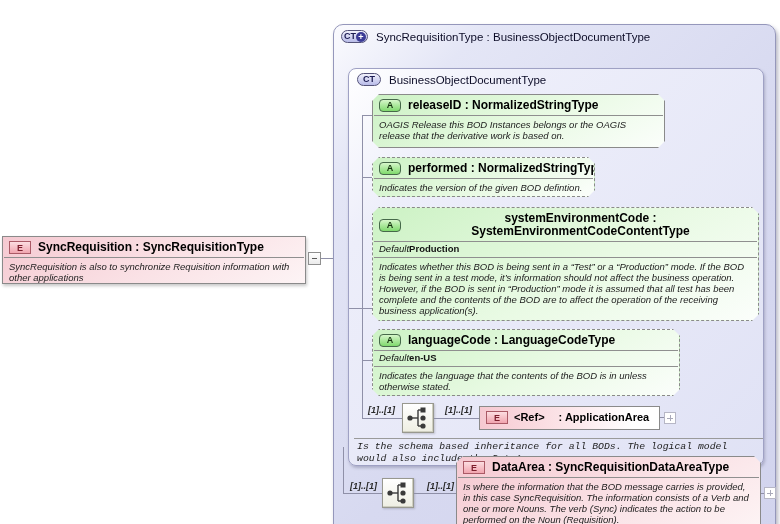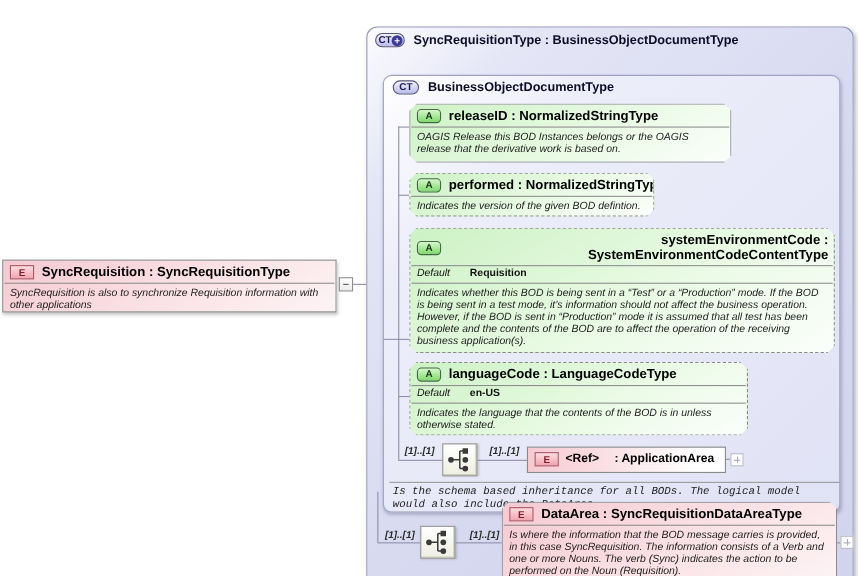--- a/index.html
+++ b/index.html
@@ -12,21 +12,21 @@
 
   
   .container { position:absolute; box-sizing:border-box; border:1px solid #9597bb;margin-top:19px; }
   .outer { border-radius:10px;
     background:linear-gradient(135deg,#fbfbfe 0%,#e4e6f6 16%,#d7d9f0 55%,#d2d4ee 100%);
     box-shadow:2px 3px 4px rgba(90,90,120,.45); }
   .inner { border-radius:8px; border-color:#9fa1c4;
     background:linear-gradient(135deg,#ffffff 0%,#edeefa 22%,#e0e2f5 100%);
     box-shadow:1px 2px 3px rgba(90,90,120,.35); }
   .ct-header { position:absolute; display:flex; align-items:center; gap:8px; }
-  .ct-title { font-weight:bold; font-size:11.5px; color:#0d0d28; white-space:nowrap; }
+  .ct-title { font-weight:normal; font-size:11.5px; color:#0d0d28; white-space:nowrap; }
 
   
   .badge { display:inline-block; box-sizing:border-box; text-align:center; flex:0 0 auto; }
   .badge.a { width:22px; height:13px; border:1px solid #46694a; border-radius:4px;
     background:linear-gradient(#d6f7ca,#7fd96d); color:#15310f; font:bold 9px/11px "Liberation Sans",sans-serif; }
   .badge.e { width:22px; height:13px; border:1px solid #aa5a66;
     background:linear-gradient(#fcdde1,#f1a5af); color:#7c1f2d; font:bold 9px/12px "Liberation Sans",sans-serif; }
   .badge.ct { position:relative; height:13px; width:24px; border:1px solid #545379; border-radius:7px;
     background:linear-gradient(#f2f2fc,#b8bbe8); color:#1c1c52; font:bold 9px/11px "Liberation Sans",sans-serif; }
   .badge.ctplus { width:27px; padding-right:9px; }
@@ -37,24 +37,24 @@
   .box { position:absolute; box-sizing:border-box; overflow:hidden; border:1px solid #8a8a8a; }
   .box.green { background:linear-gradient(150deg,#ccf2c4 0%,#e9fae4 55%,#fbfefb 100%); }
   .box.pink  { background:linear-gradient(150deg,#f5c9d1 0%,#fae2e6 55%,#fdf4f5 100%); }
   .box.dashed { border-style:dashed; }
   .bevel { clip-path:polygon(7px 0%, calc(100% - 7px) 0%, 100% 7px, 100% calc(100% - 7px),
            calc(100% - 7px) 100%, 7px 100%, 0% calc(100% - 7px), 0% 7px); }
   .shadowed { box-shadow:1px 2px 3px rgba(0,0,0,.22); }
 
   .trow { display:flex; align-items:center; gap:7px; padding:4px 5px 2px 6px; }
   .t { font-weight:bold; font-size:12px; color:#000000; line-height:13px; white-space:nowrap; }
-  .t.wrap { flex:1; white-space:normal; text-align:right; overflow-wrap:anywhere; }
+  .t.wrap { flex:1; white-space:normal; text-align:center; overflow-wrap:anywhere; }
   .sep { height:1px; background:#8f8f8f; margin:1px 1px 0 1px; }
   .desc { font-style:italic; font-size:9.5px; line-height:11px; color:#1c1c1c; padding:3px 5px 2px 6px; }
-  .defrow { display:flex; align-items:baseline; gap:18px; padding:1px 6px 2px 6px; }
+  .defrow { display:flex; align-items:baseline; padding:1px 6px 2px 6px; }
   .deflabel { font-style:italic; font-size:9.5px; color:#111; }
   .defval { font-weight:bold; font-size:9.5px; color:#111; }
 
   .card { position:absolute; font-style:italic; font-weight:bold; font-size:9px; color:#2a2a2a; white-space:nowrap; }
 
   
   .seq { position:absolute; width:32px; height:30px; box-sizing:border-box; border:1px solid #98988f;
     background:linear-gradient(#ffffff,#eeeee2); box-shadow:inset -1px -1px 0 #cfcfc0, 1px 1px 2px rgba(0,0,0,.18); }
 
   
@@ -127,21 +127,21 @@
       </div>
 
       <div class="box green dashed bevel" style="left:23px;top:138px;width:387px;height:114px">
         <div class="trow">
           <span class="badge a">A</span>
           <span class="t wrap">systemEnvironmentCode : SystemEnvironmentCodeContentType</span>
         </div>
         <div class="sep"></div>
         <div class="defrow">
           <span class="deflabel">Default</span>
-          <span class="defval">Requisition</span>
+          <span class="defval">Production</span>
         </div>
         <div class="sep"></div>
         <div class="desc">Indicates whether this BOD is being sent in a “Test” or a “Production” mode. If the BOD is being sent in a test mode, it’s information should not affect the business operation. However, if the BOD is sent in “Production” mode it is assumed that all test has been complete and the contents of the BOD are to affect the operation of the receiving business application(s).</div>
       </div>
 
       <div class="box green dashed bevel" style="left:23px;top:260px;width:308px;height:67px">
         <div class="trow">
           <span class="badge a">A</span>
           <span class="t">languageCode : LanguageCodeType</span>
         </div>

